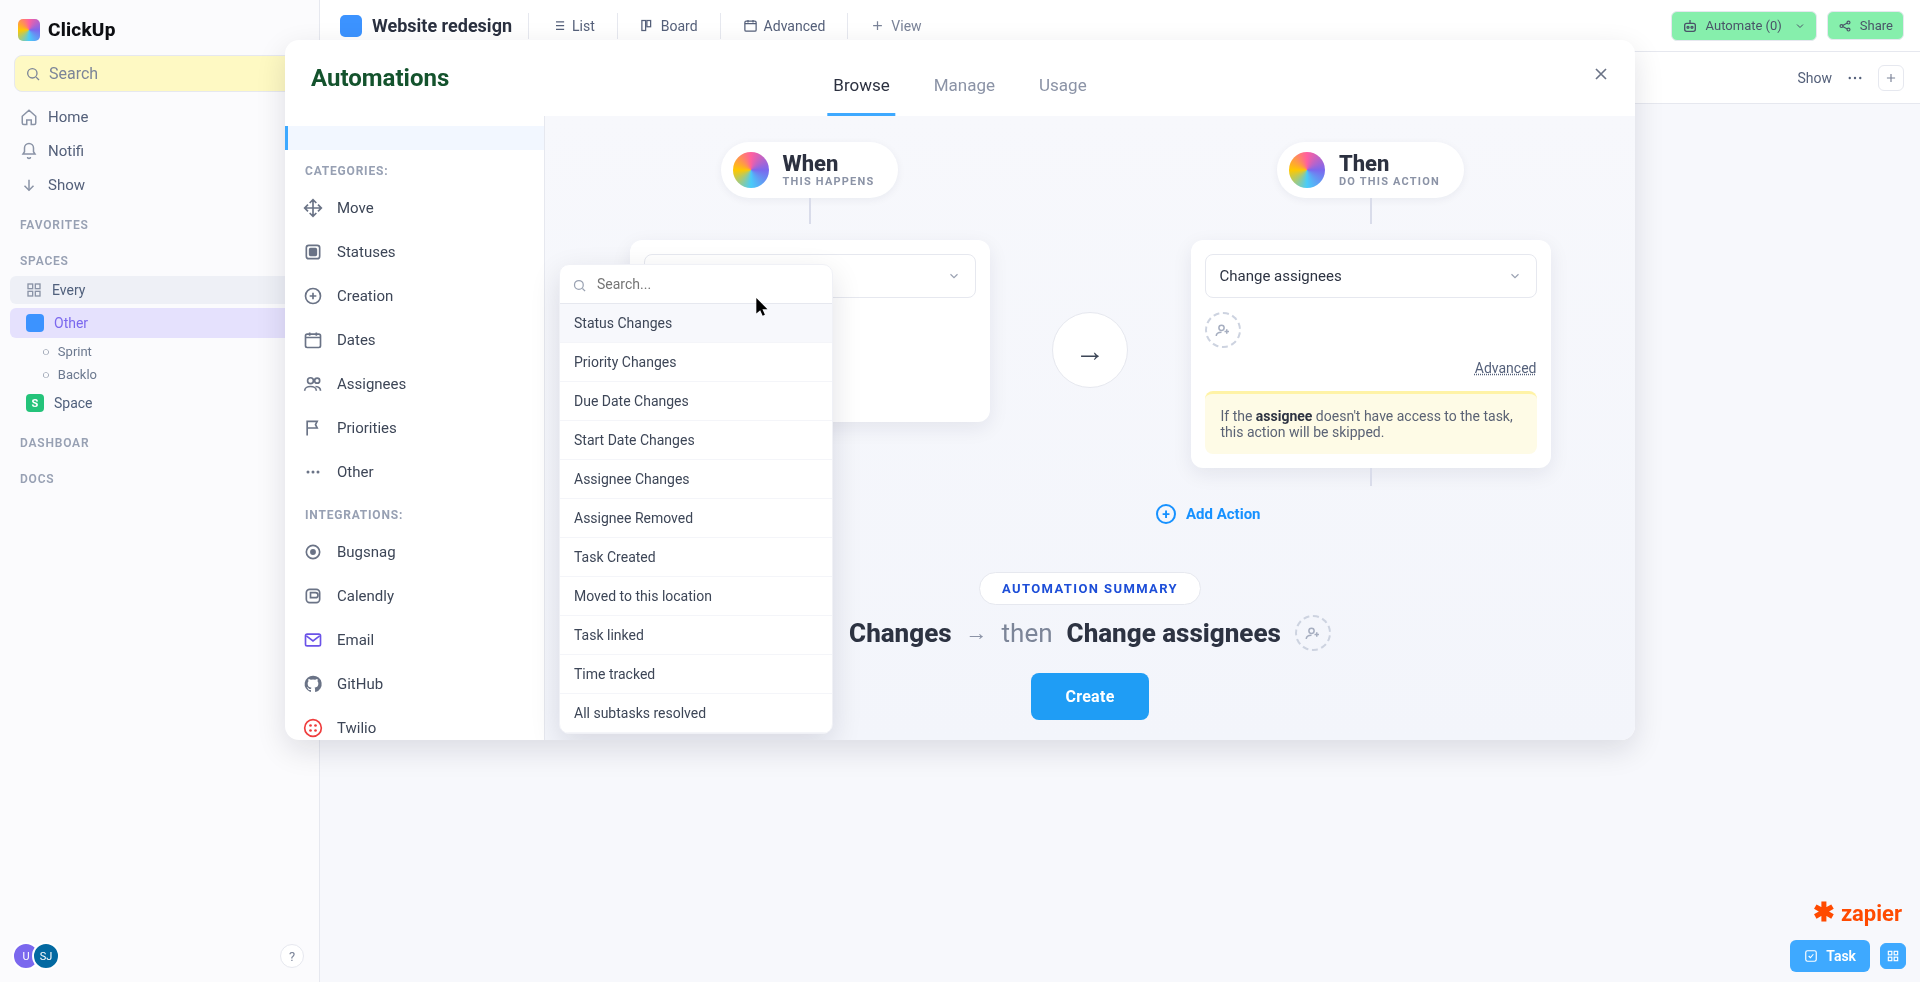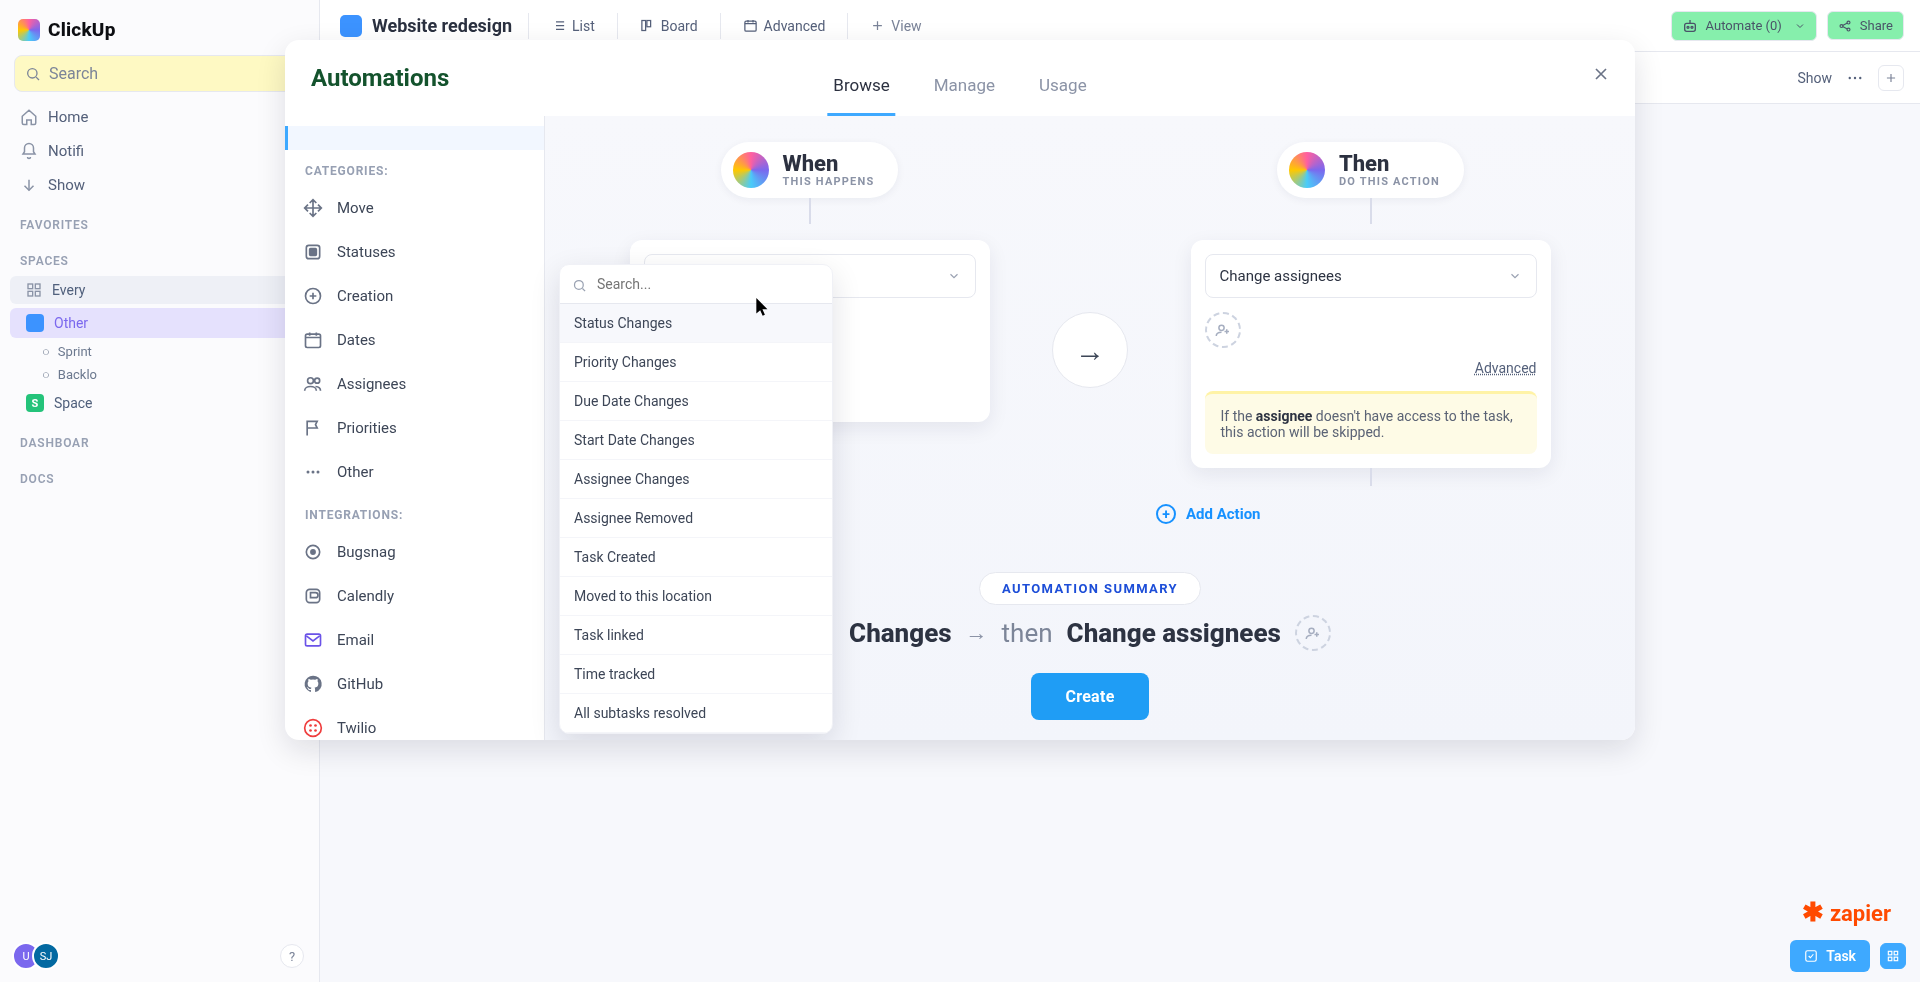--- a/index.html
+++ b/index.html
@@ -60,21 +60,21 @@
 .tab.add{color:#7a8398;}
 .topbar-right{margin-left:auto;display:flex;align-items:center;gap:10px;}
 .chip{display:flex;align-items:center;gap:8px;border:1px solid var(--border);border-radius:6px;padding:6px 10px;color:#4a5468;font-size:13px;background:#86efac;}
 .chip .caret{margin-left:4px;}
 .toolbar2{height:52px;border-bottom:1px solid var(--border);background:#fff;display:flex;align-items:center;padding:0 16px;}
 .toolbar2 .right{margin-left:auto;display:flex;align-items:center;gap:14px;color:#54607a;font-size:14px;}
 .plusbox{width:26px;height:26px;border:1px solid var(--border);border-radius:6px;display:flex;align-items:center;justify-content:center;color:#7b8398;}
 
 .bottom-bar{position:absolute;right:14px;bottom:10px;display:flex;align-items:center;gap:10px;}
 .task-btn{display:flex;align-items:center;gap:8px;background:var(--blue-btn);color:#fff;border-radius:6px;padding:8px 14px;font-weight:600;font-size:14px;}
-.zapier{position:absolute;right:29px;bottom:56px;display:flex;align-items:center;gap:6px;color:#ff4a00;font-weight:700;font-size:22px;}
+.zapier{position:absolute;right:18px;bottom:56px;display:flex;align-items:center;gap:6px;color:#ff4a00;font-weight:700;font-size:22px;}
 .zapier .ast{color:#ff4a00;font-size:26px;line-height:0;margin-top:-4px;}
 .help-bubble{position:absolute;left:280px;bottom:14px;width:24px;height:24px;border-radius:50%;border:1px solid var(--border);display:flex;align-items:center;justify-content:center;color:#7a8398;background:#fff;font-size:13px;}
 
 
 .dim{position:absolute;inset:0;background:rgba(0,0,0,.0);} 
 
 
 .modal{
   position:absolute;left:50%;top:40px;transform:translateX(-50%);
   width:1350px;height:700px;background:#fff;border-radius:14px;

